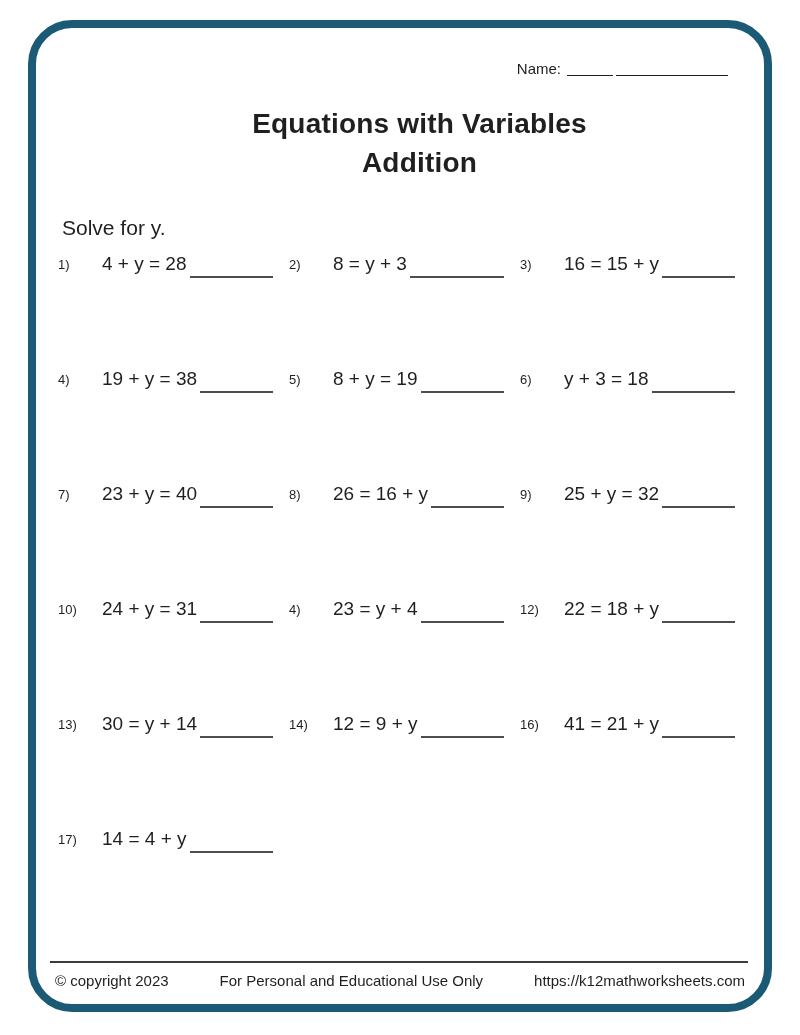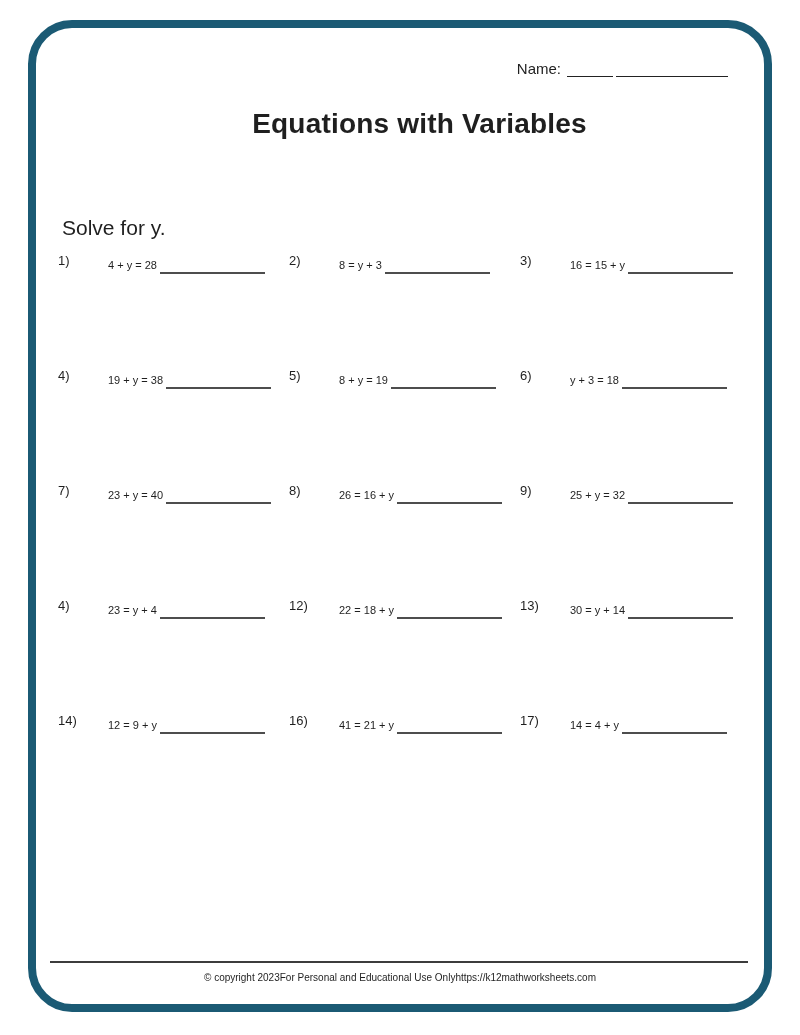--- a/index.html
+++ b/index.html
@@ -19,21 +19,21 @@
   .sheet-frame {
     position: absolute;
     left: 28px; top: 20px; right: 28px; bottom: 23px;
     border: 8px solid var(--border-color);
     border-radius: 44px;
     background: #ffffff;
   }
   .name-row {
     position: absolute;
     top: 60px; right: 72px;
-    display: flex; align-items: flex-end;
+    display: flex; align-items: flex-start;
     font-size: 15px;
   }
   .name-blank {
     display: inline-block;
     border-bottom: 1.6px solid #222;
     height: 16px;
   }
   .name-blank.short { width: 46px; margin-left: 6px; }
   .name-blank.long  { width: 112px; margin-left: 3px; }
   .title-block {
@@ -65,22 +65,22 @@
     align-items: flex-end;
     padding-top: 6px;
   }
   .problem-num {
     font-size: 13px;
     margin-bottom: 3px;
     min-width: 26px;
     flex: 0 0 auto;
   }
   .problem-eq {
-    font-size: 11px;
-    margin-left: 24px;
+    font-size: 19px;
+    margin-left: 18px;
     white-space: nowrap;
     flex: 0 0 auto;
   }
   .answer-blank {
     flex: 1 1 auto;
     border-bottom: 2px solid var(--line-color);
     margin-left: 3px;
     margin-bottom: -3px;
     min-width: 60px;
     max-width: 105px;
@@ -88,38 +88,39 @@
   }
   .footer-rule {
     position: absolute;
     top: 961px; left: 50px; right: 52px;
     border-top: 2px solid #3c3c3c;
   }
   .footer-row {
     position: absolute;
     top: 972px; left: 55px; right: 55px;
     display: flex;
-    justify-content: center;
+    justify-content: space-between;
     align-items: baseline;
-    font-size: 10px;
+    font-size: 15px;
   }
 </style>
 </head>
 <body>
 
 <div class="sheet-frame"></div>
 
 <div class="name-row">
   <span>Name:</span>
   <span class="name-blank short"></span>
   <span class="name-blank long"></span>
 </div>
 
 <div class="title-block">
   <div>Equations with Variables</div>
+  <div>Addition</div>
 </div>
 
 <div class="instruction">Solve for y.</div>
 
 <div class="problems-grid">
   <div class="problem">
     <div class="problem-line">
       <span class="problem-num">1)</span>
       <span class="problem-eq">4 + y = 28</span>
       <span class="answer-blank"></span>
@@ -183,20 +184,27 @@
   </div>
 
   <div class="problem">
     <div class="problem-line">
       <span class="problem-num">9)</span>
       <span class="problem-eq">25 + y = 32</span>
       <span class="answer-blank"></span>
     </div>
   </div>
 
+  <div class="problem">
+    <div class="problem-line">
+      <span class="problem-num">10)</span>
+      <span class="problem-eq">24 + y = 31</span>
+      <span class="answer-blank"></span>
+    </div>
+  </div>
 
   <div class="problem">
     <div class="problem-line">
       <span class="problem-num">4)</span>
       <span class="problem-eq">23 = y + 4</span>
       <span class="answer-blank"></span>
     </div>
   </div>
 
   <div class="problem">

